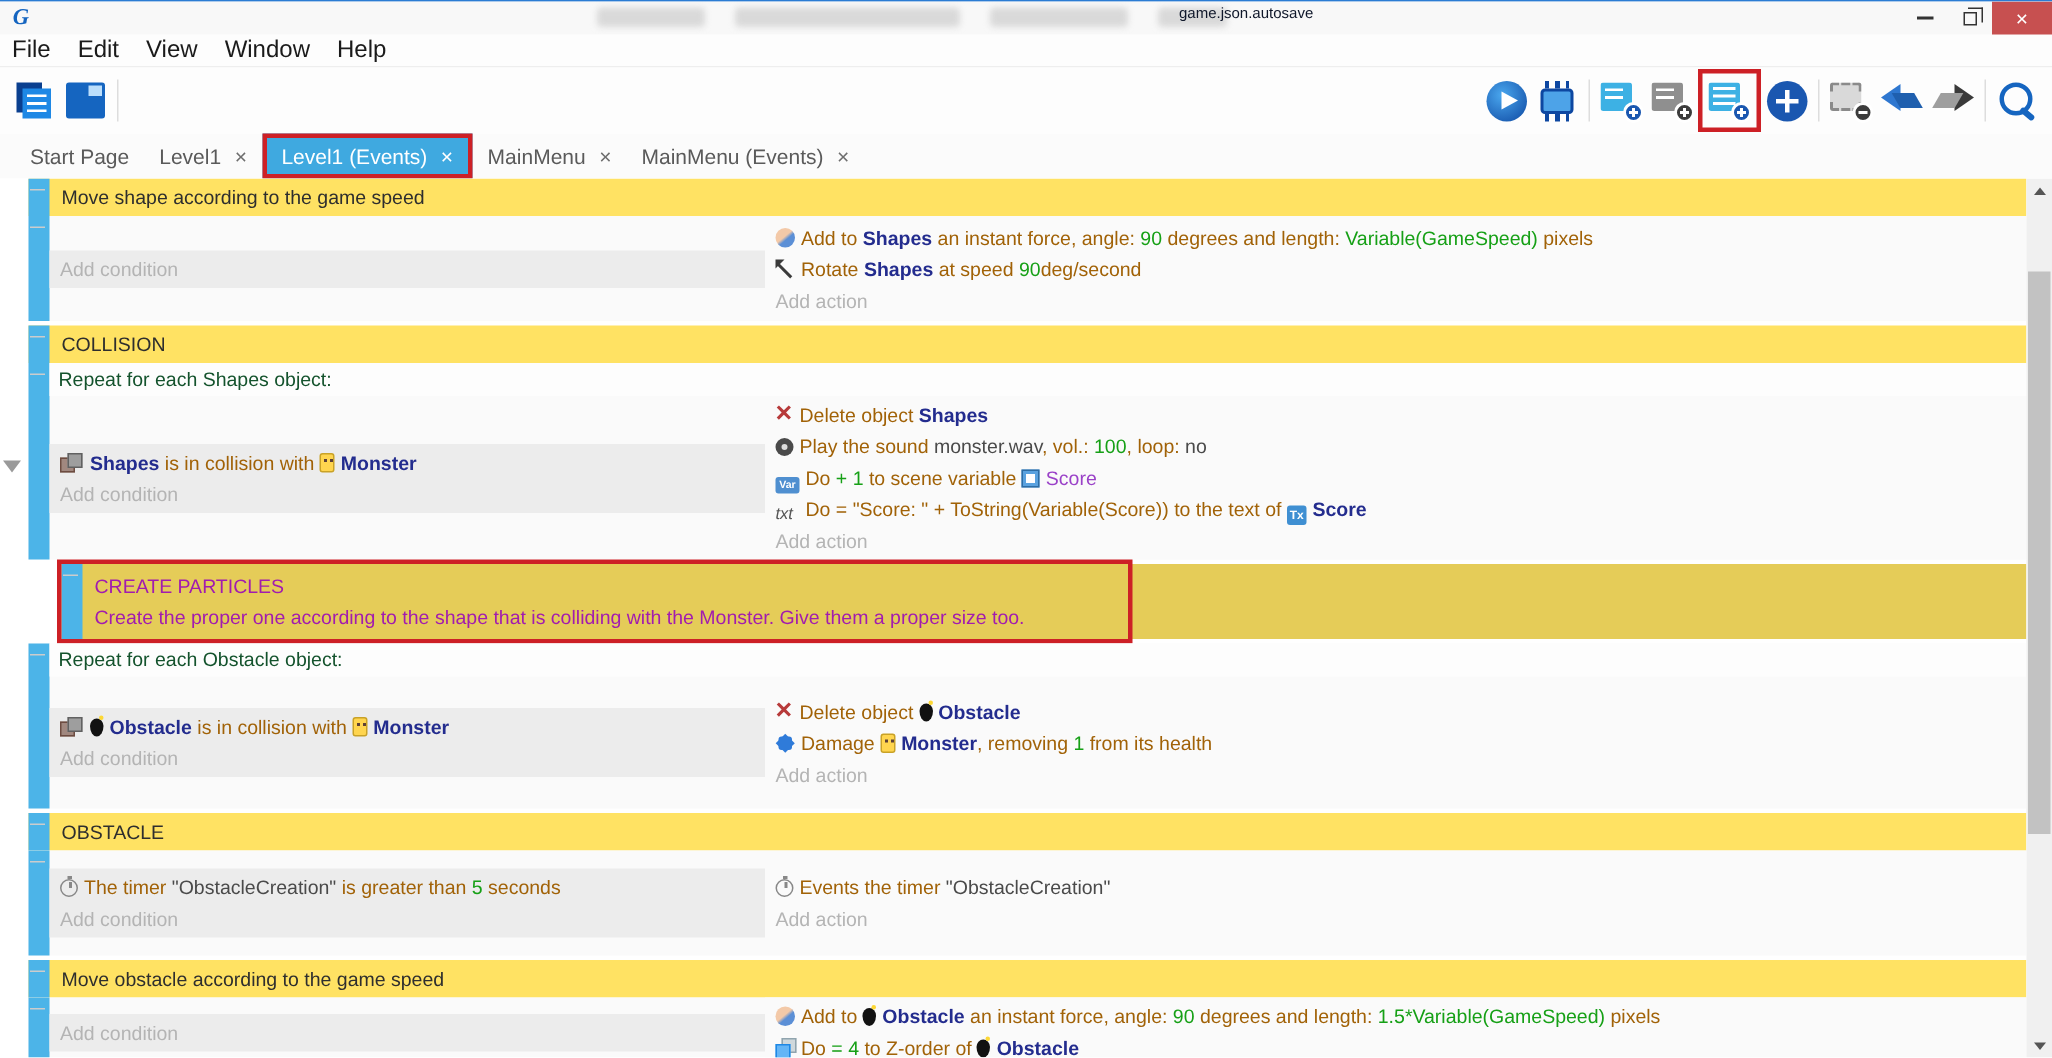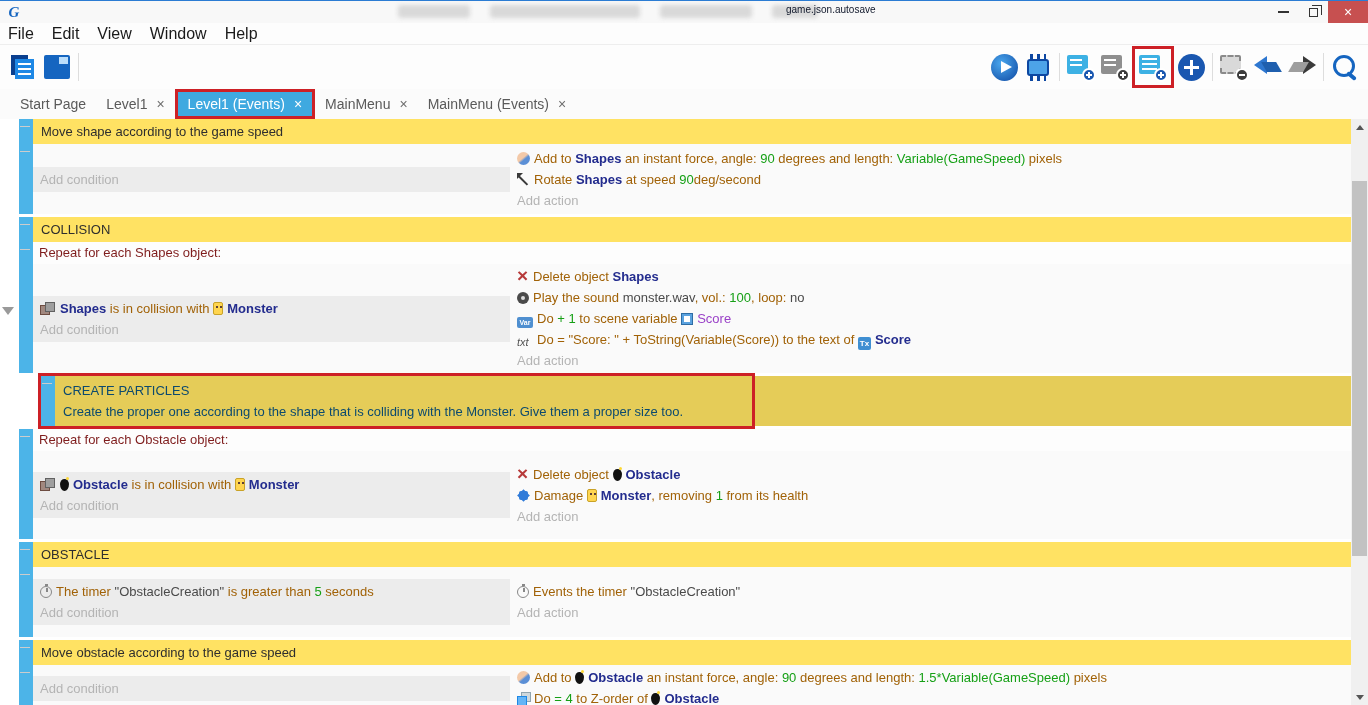--- a/index.html
+++ b/index.html
@@ -80,24 +80,24 @@
   .tab.active .close-x{color:#fff}
   .tab.annotated{border:3px solid var(--red)}
   
   .events-wrap{position:relative;height:587px;background:#fff;overflow:hidden}
   .events{margin-right:17px;overflow:hidden;height:100%}
   .block{position:relative;margin-top:3px}
   .block:first-child{margin-top:0}
   .comment+.block{margin-top:0}
   .block::before{content:"";position:absolute;left:-13px;top:7px;width:10px;height:1px;background:#ccc}
   .comment{margin-left:19px;background:var(--yellow);border-left:14px solid var(--bar);height:25px;line-height:25px;padding-left:8px;font-size:13px;color:#2e2e2e}
-  .subcomment{position:relative;margin-left:41px;background:var(--yellowSel);border-left:14px solid var(--bar);height:50px;padding:4px 8px 0;font-size:13px;color:#0c4a6e;line-height:21px}
+  .subcomment{position:relative;margin-left:41px;background:var(--yellowSel);border-left:14px solid var(--bar);height:50px;padding:4px 8px 0;font-size:13px;color:#a21caf;line-height:21px}
   .red-box{position:absolute;left:-17px;top:-3px;width:717px;height:56px;border:3px solid var(--red);pointer-events:none}
   .evblock{margin-left:19px;border-left:14px solid var(--bar);background:#fafafa}
-  .hdr{background:#fdfdfd;line-height:22px;padding-left:6px;font-size:13px;color:#7f1d1d}
+  .hdr{background:#fdfdfd;line-height:22px;padding-left:6px;font-size:13px;color:#14532d}
   .ev{display:flex;align-items:center}
   .conds{width:477px;background:var(--condbg);padding:2px 0 2px 2px}
   .acts{flex:1;background:var(--actbg);padding:2px 0 2px 2px}
   .row{line-height:21px;white-space:pre-wrap;padding-left:5px;font-size:13px}
   .sg-t{color:#a16207}.sg-o{color:var(--navy);font-weight:bold}.sg-g{color:var(--green)}
   .sg-v{color:var(--purple)}.sg-q{color:#4a4a4a}.sg-ph{color:#b4b4b4}
   
   .icon{display:inline-block;position:relative;vertical-align:-2px;margin-right:4px}
   .ic-force{width:13px;height:13px;border-radius:50%;background:linear-gradient(140deg,#f3c9a8 45%,#5b8fd6 58%)}
   .ic-rotate{width:13px;height:13px}

